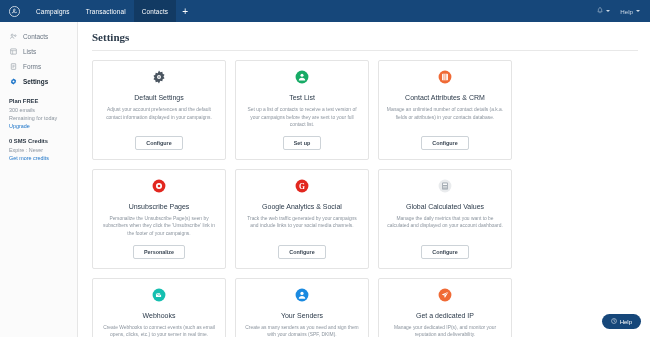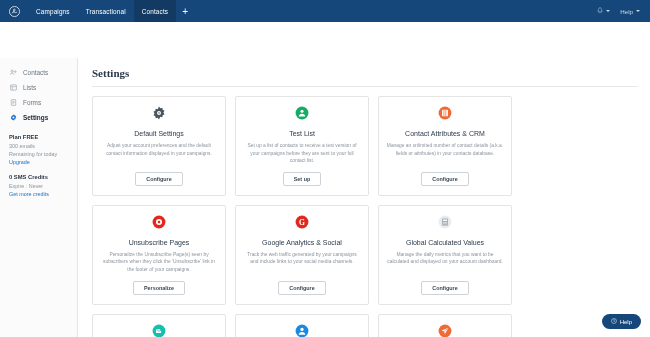--- a/index.html
+++ b/index.html
@@ -37,21 +37,21 @@
   .tb-item {
     display: flex; align-items: center; gap: 3px;
     color: #ccd9e6; font-size: 6.2px; cursor: pointer;
   }
   .caret {
     width: 0; height: 0; border-left: 2px solid transparent;
     border-right: 2px solid transparent; border-top: 2.6px solid #ccd9e6;
   }
 
   
-  .body { flex: 1; display: flex; min-height: 0; margin-top: 36px; }
+  .body { flex: 1; display: flex; min-height: 0; }
 
   
   .sidebar {
     width: 78px; background: #fbfbfb; border-right: 1px solid #e6e6e6;
     padding-top: 7px; flex: 0 0 78px;
   }
   .side-item {
     display: flex; align-items: center; gap: 6px;
     padding: 4px 0 4px 9px; font-size: 6.4px; color: #6b7683; cursor: pointer;
   }

